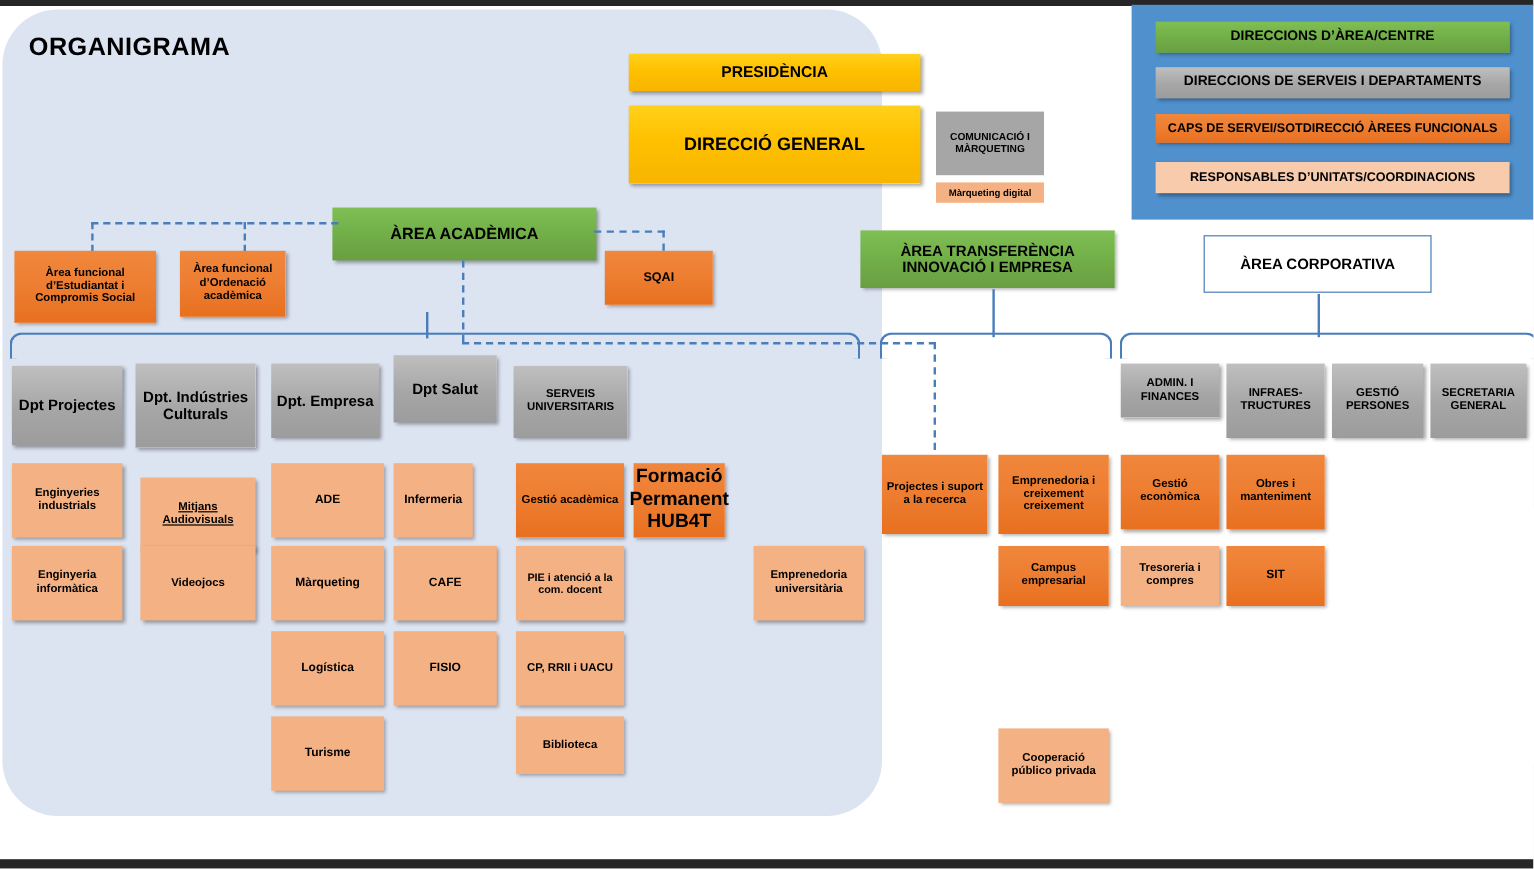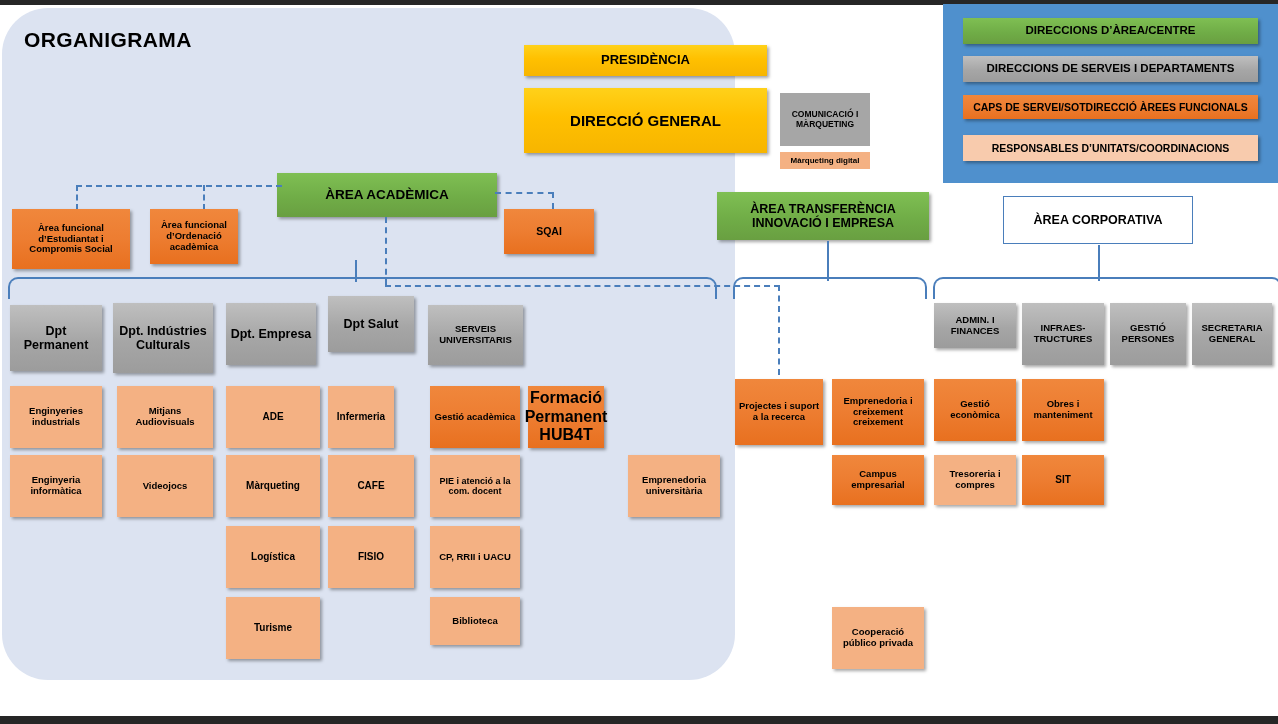--- a/index.html
+++ b/index.html
@@ -131,30 +131,30 @@
   <div class="dash-v" style="left:385px;top:217px;height:68px;"></div>
   <div class="dash-h" style="left:385px;top:285px;width:395px;"></div>
   <div class="dash-v" style="left:778px;top:285px;height:90px;"></div>
 
   <div class="bracket" style="left:733px;top:277px;width:190px;height:20px;"></div>
   <div class="tick" style="left:827px;top:241px;height:40px;"></div>
 
   <div class="bracket" style="left:933px;top:277px;width:345px;height:20px;"></div>
   <div class="tick" style="left:1098px;top:245px;height:36px;"></div>
 
-  <div class="box gray" style="left:10px;top:305px;width:92px;height:66px;font-size:12.5px;">Dpt Permanent</div>
+  <div class="box gray" style="left:10px;top:305px;width:92px;height:66px;font-size:12.5px;">Dpt Projectes</div>
   <div class="box gray" style="left:113px;top:303px;width:100px;height:70px;font-size:12.5px;">Dpt. Indústries Culturals</div>
   <div class="box gray" style="left:226px;top:303px;width:90px;height:62px;font-size:12.5px;">Dpt. Empresa</div>
   <div class="box gray" style="left:328px;top:296px;width:86px;height:56px;font-size:12.5px;">Dpt Salut</div>
   <div class="box gray" style="left:428px;top:305px;width:95px;height:60px;font-size:9.5px;">SERVEIS UNIVERSITARIS</div>
 
   <div class="box orange-light" style="left:10px;top:386px;width:92px;height:62px;font-size:9.5px;">Enginyeries industrials</div>
   <div class="box orange-light" style="left:10px;top:455px;width:92px;height:62px;font-size:9.5px;">Enginyeria informàtica</div>
 
-  <div class="box orange-light" style="left:117px;top:386px;width:96px;height:62px;font-size:9.5px;">Mitjans Audiovisuals</div>
+  <div class="box orange-light" style="left:117px;top:398px;width:96px;height:62px;font-size:9.5px;text-decoration:underline;">Mitjans Audiovisuals</div>
   <div class="box orange-light" style="left:117px;top:455px;width:96px;height:62px;font-size:9.5px;">Videojocs</div>
 
   <div class="box orange-light" style="left:226px;top:386px;width:94px;height:62px;font-size:10px;">ADE</div>
   <div class="box orange-light" style="left:226px;top:455px;width:94px;height:62px;font-size:10px;">Màrqueting</div>
   <div class="box orange-light" style="left:226px;top:526px;width:94px;height:62px;font-size:10px;">Logística</div>
   <div class="box orange-light" style="left:226px;top:597px;width:94px;height:62px;font-size:10px;">Turisme</div>
 
   <div class="box orange-light" style="left:328px;top:386px;width:66px;height:62px;font-size:10px;">Infermeria</div>
   <div class="box orange-light" style="left:328px;top:455px;width:86px;height:62px;font-size:10px;">CAFE</div>
   <div class="box orange-light" style="left:328px;top:526px;width:86px;height:62px;font-size:10px;">FISIO</div>

